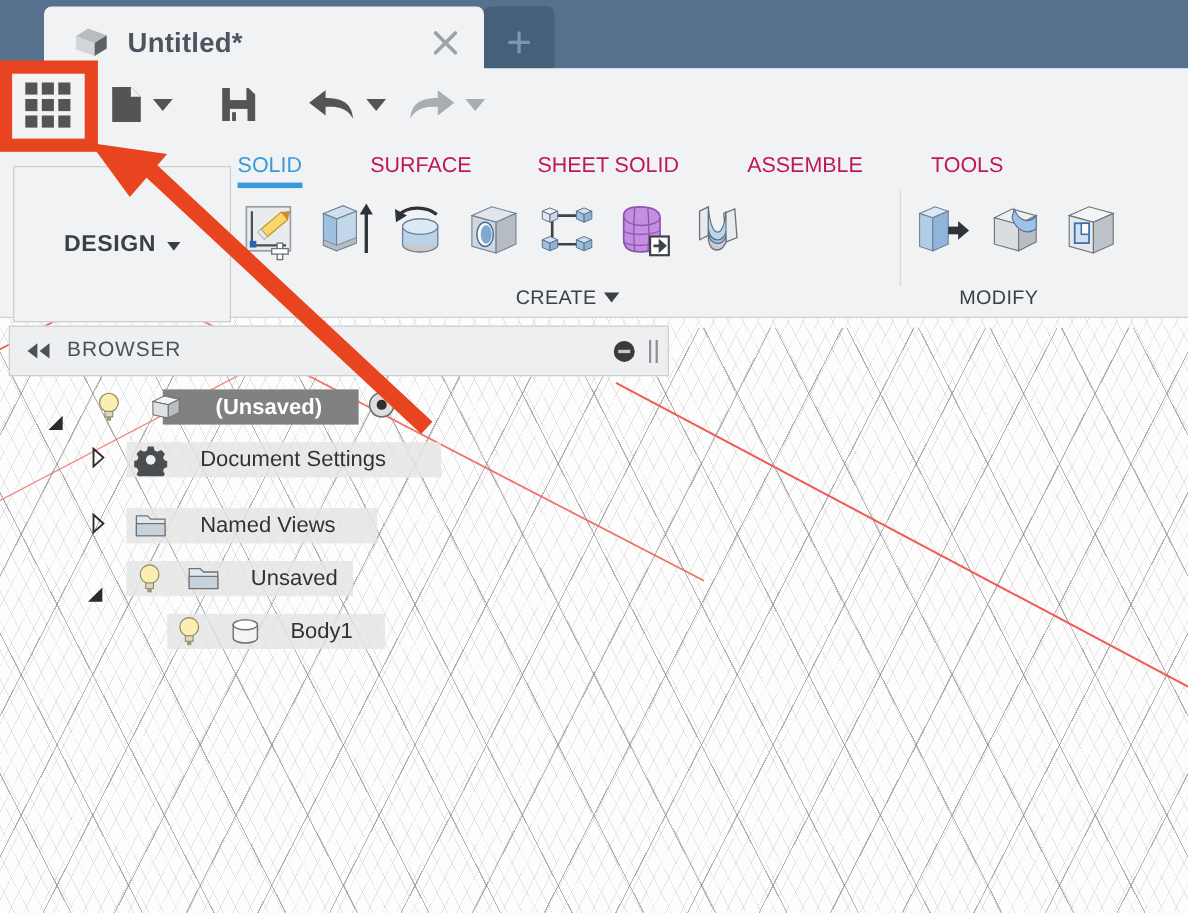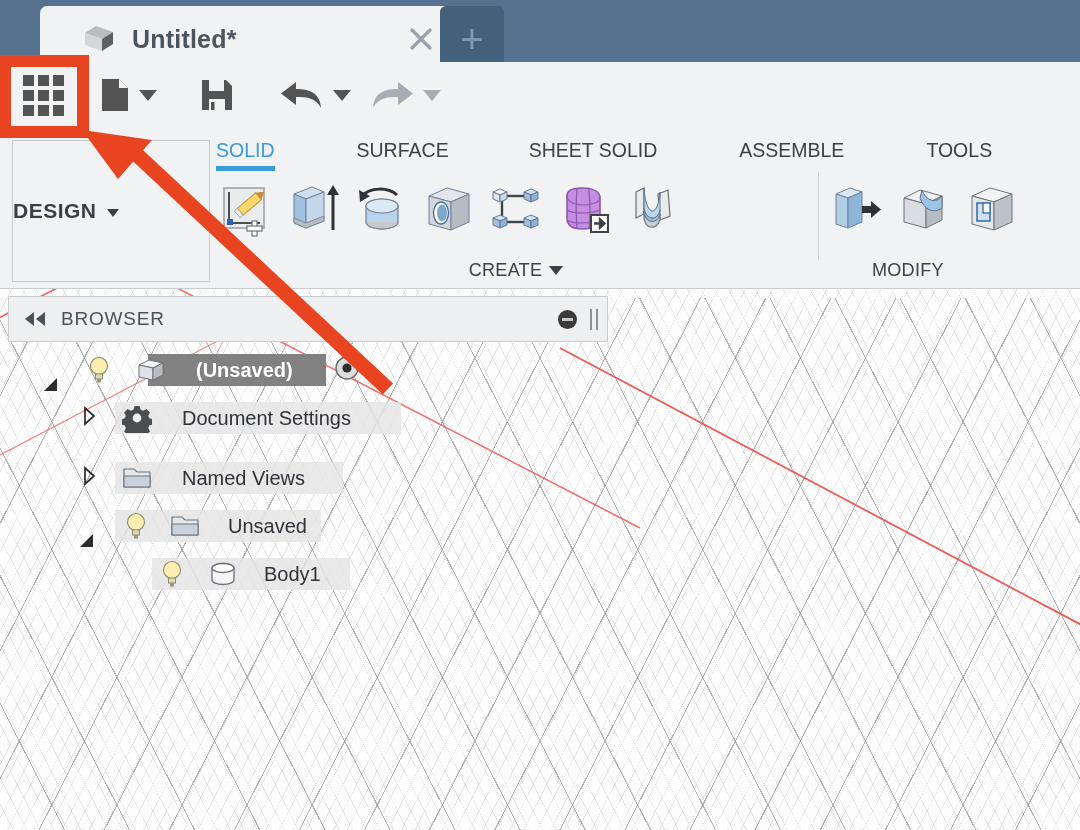--- a/index.html
+++ b/index.html
@@ -54,21 +54,21 @@
   #tabbar {
     position: absolute; left: 0; top: 0;
     width: 1080px; height: 72px;
     background: #55718d;
   }
   #doc-tab {
     position: absolute; left: 40px; top: 6px;
     width: 400px; height: 66px;
     background: #f1f2f3;
     border-radius: 7px 7px 0 0;
-    display: flex; align-items: center; padding-left: 16px;
+    display: flex; align-items: center;
   }
   #doc-tab-cube { margin-left: 26px; width: 34px; height: 30px; }
   #doc-tab-title {
     margin-left: 16px;
     font-size: 25px; font-weight: bold;
     color: #4a5560;
     letter-spacing: 0.2px;
   }
   #doc-tab-close {
     position: absolute; right: 22px; top: 50%;
@@ -110,42 +110,42 @@
   .caret-dn.dim { border-top-color: #a7adb3; }
 
   
   #ribbon {
     position: absolute; left: 0; top: 128px;
     width: 1080px; height: 160px;
     background: #f1f2f3;
     border-bottom: 1px solid #c9cbcd;
   }
   #design-panel {
-    position: absolute; left: 12px; top: 12px;
+    position: absolute; left: 12px; top: 23px;
     width: 196px; height: 140px;
     border: 1px solid #c6c8ca;
     background: #f1f2f3;
-    display: flex; align-items: center; justify-content: flex-start;
+    display: flex; align-items: center; justify-content: center;
   }
   #design-label {
     font-size: 21px; font-weight: bold; color: #3c4046; letter-spacing: 0.5px;
   }
   #design-caret {
     width: 0; height: 0; margin-left: 10px; margin-top: 4px;
     border-left: 6px solid transparent;
     border-right: 6px solid transparent;
     border-top: 8px solid #3c4046;
   }
   #ribbon-tabs {
     position: absolute; left: 216px; top: 0; height: 40px;
-    display: flex; align-items: center; gap: 20px;
+    display: flex; align-items: center;
   }
   .rtab {
     position: relative;
-    font-size: 19.5px; color: #404040;
+    font-size: 19.5px; color: #be185d;
     padding: 6px 0 2px 0;
     white-space: nowrap;
   }
   .rtab.active { color: #3a9ad9; }
   .rtab .ul {
     position: absolute; left: 0; right: 0; bottom: -7px;
     height: 5px; background: #3a9ad9;
   }
 
   #create-group { position: absolute; left: 216px; top: 40px; width: 600px; height: 118px; }

